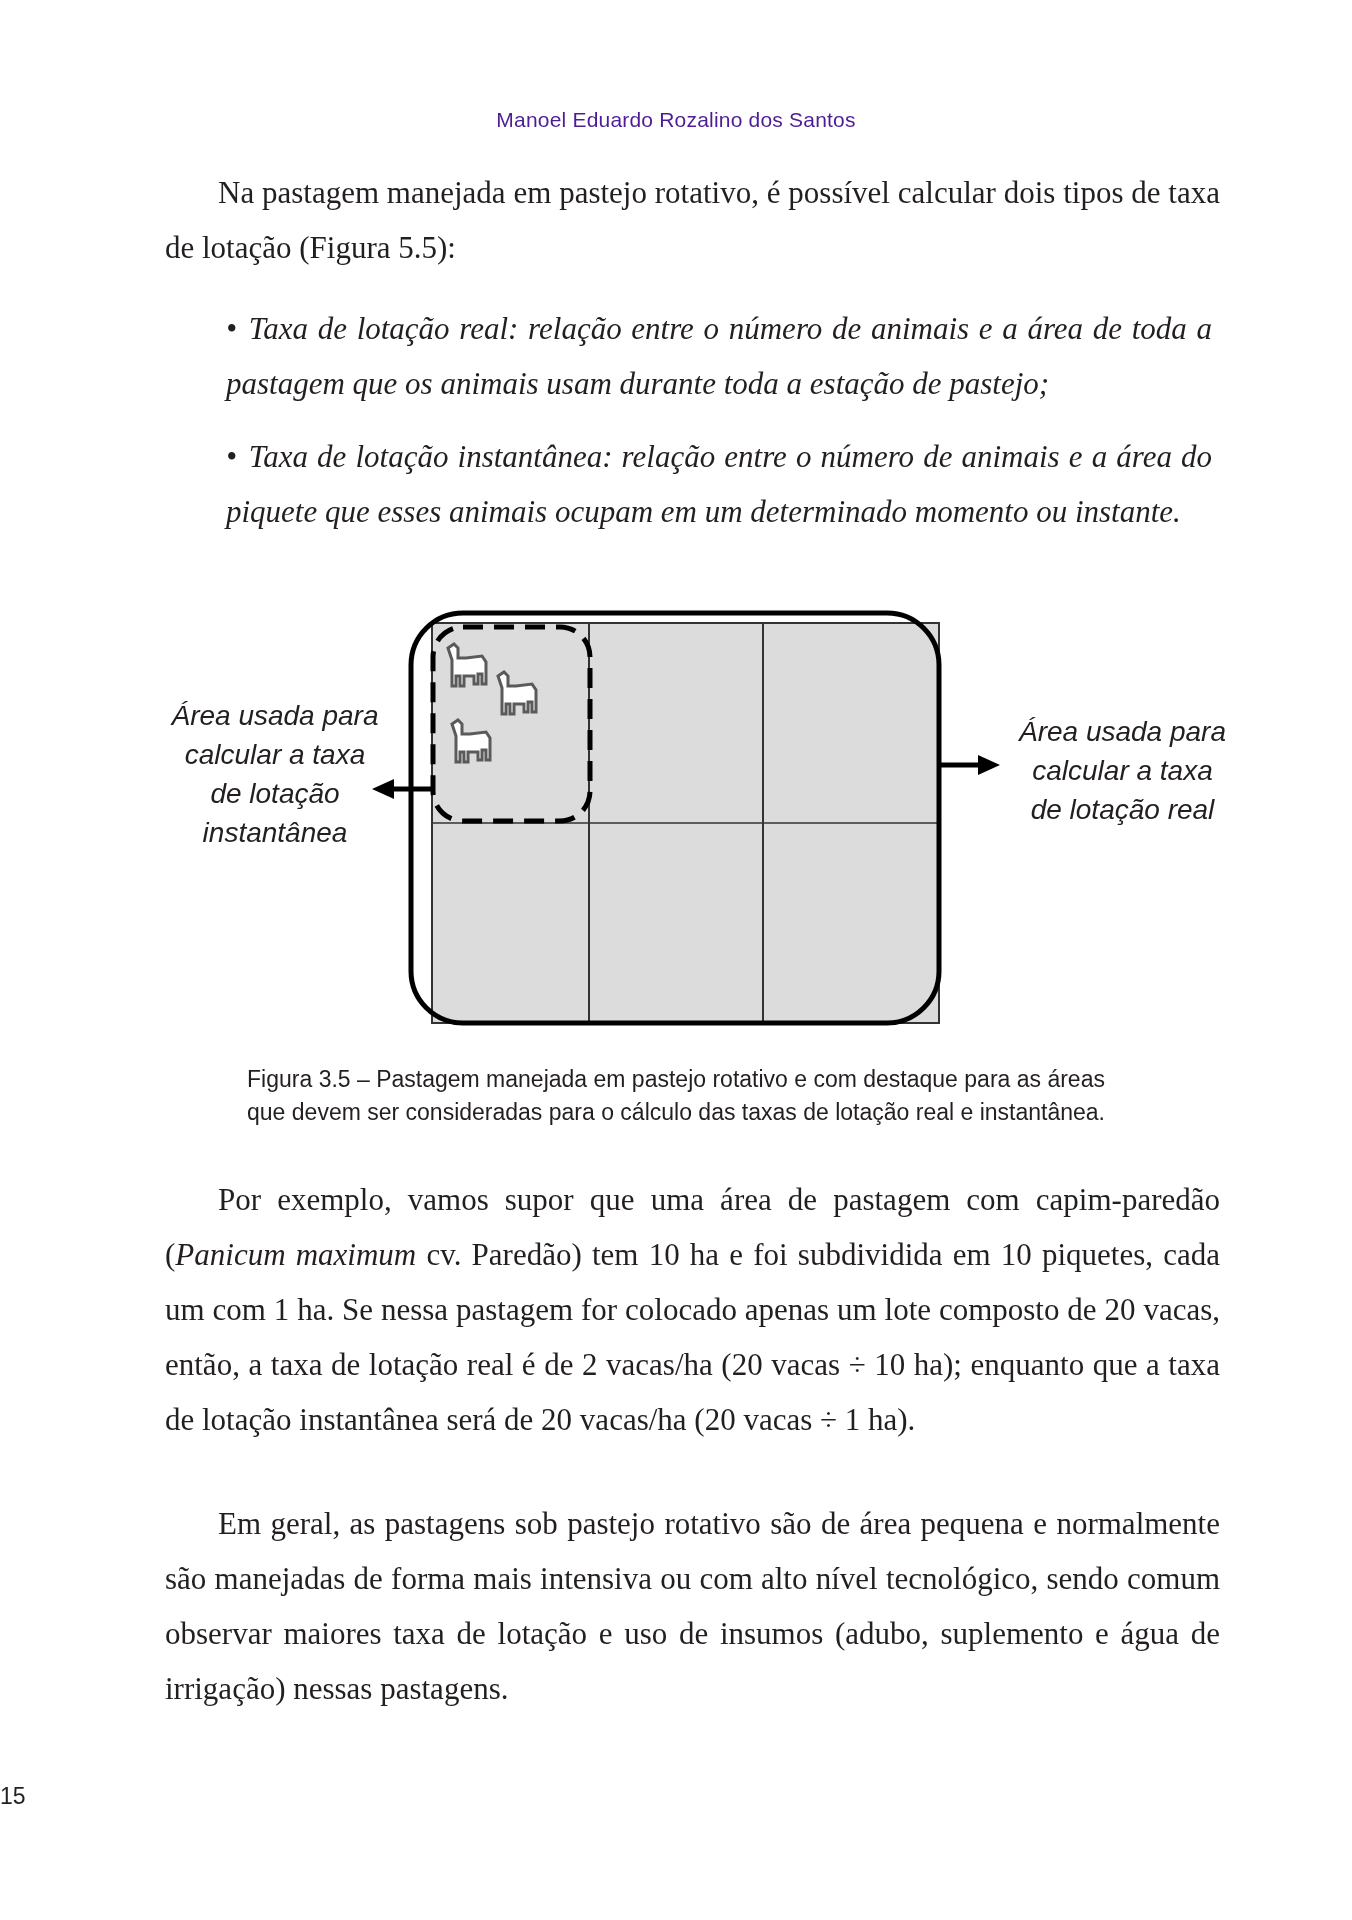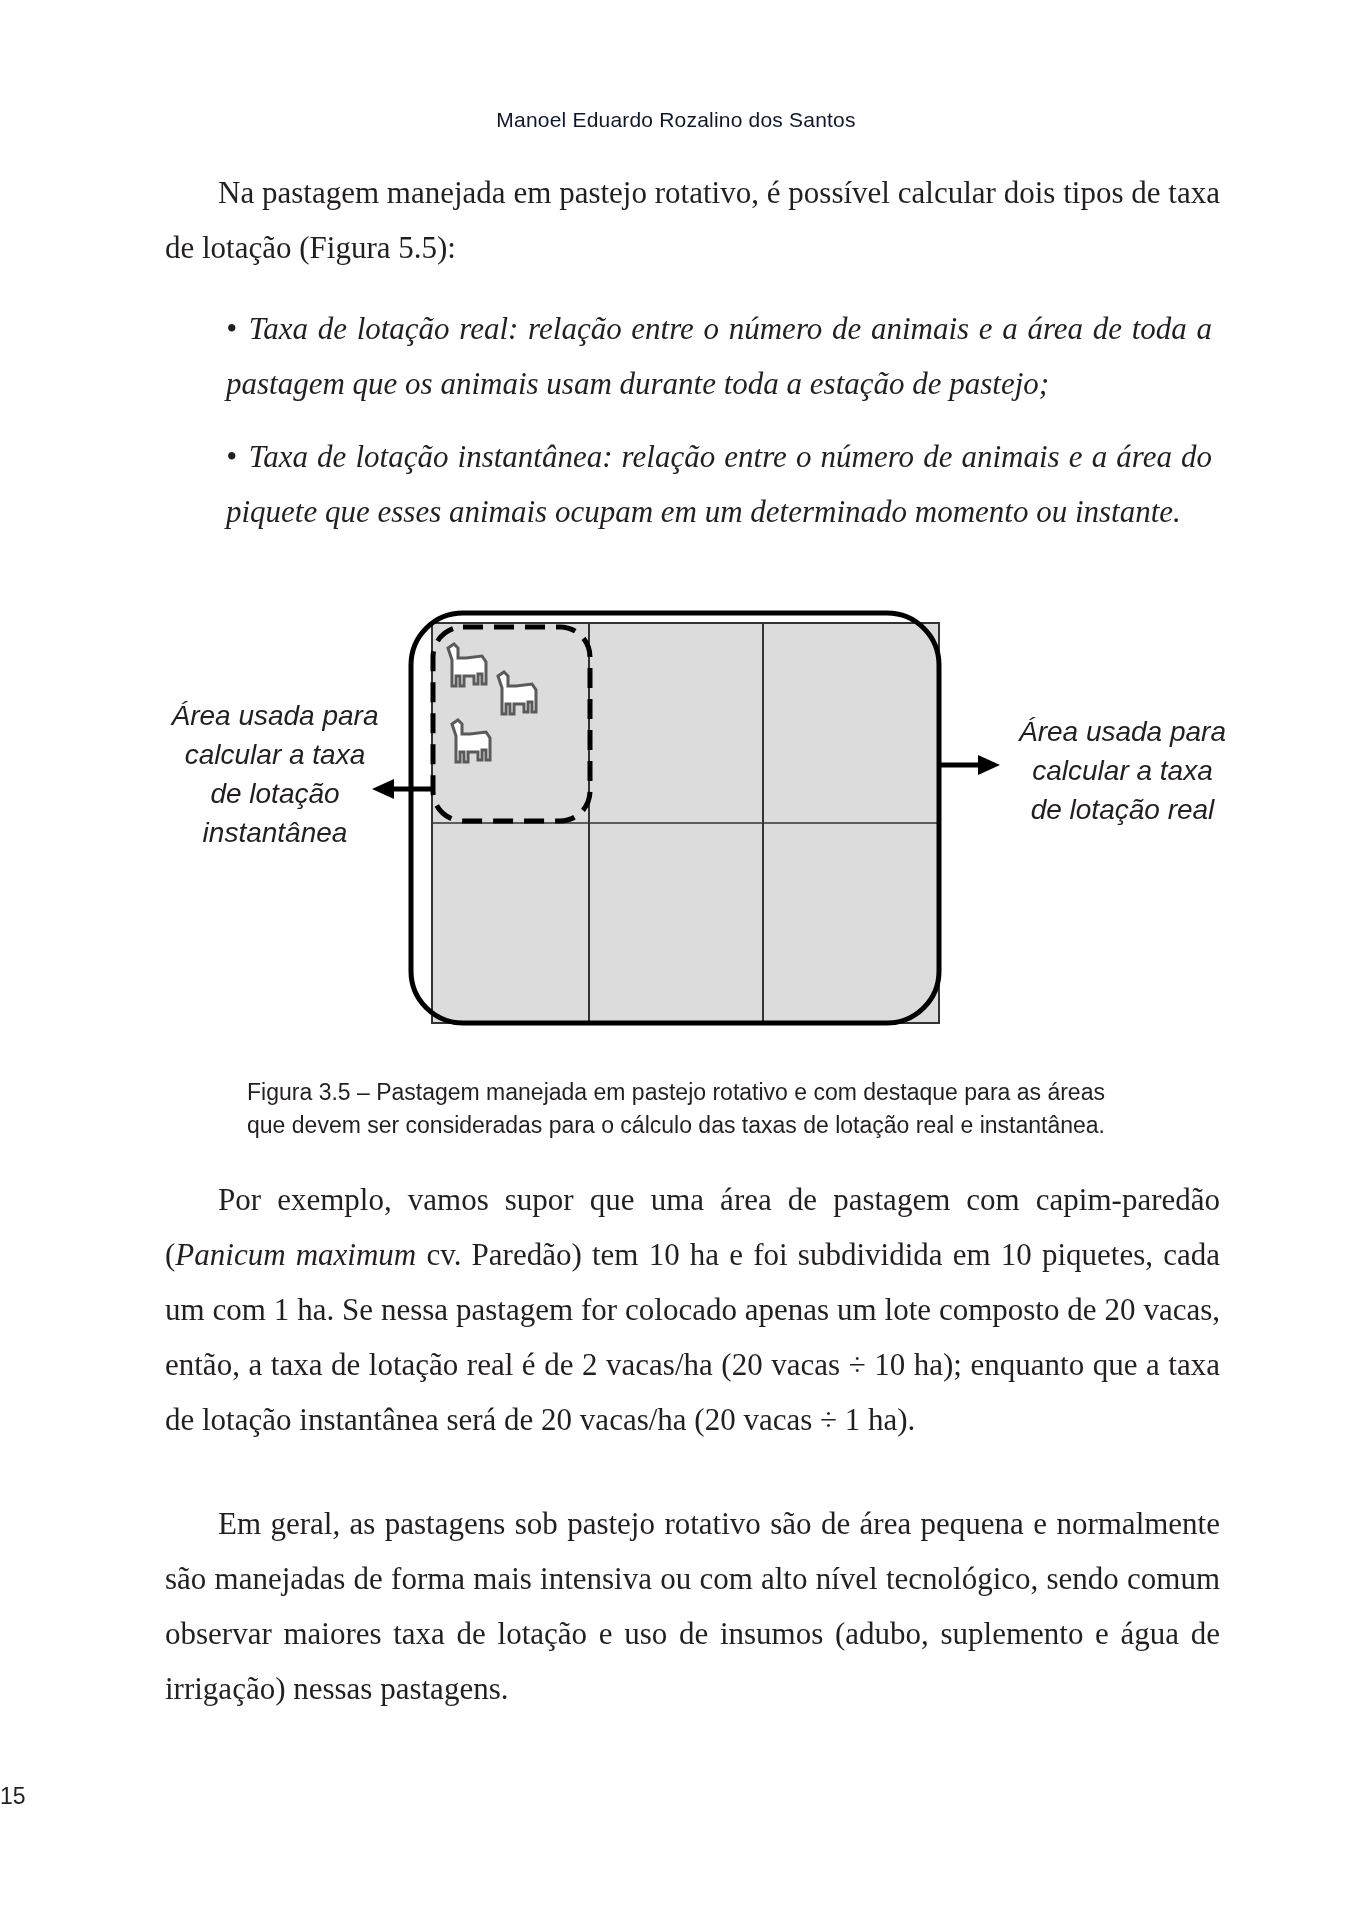--- a/index.html
+++ b/index.html
@@ -1,27 +1,27 @@
 <!DOCTYPE html>
 <html><head>
   <meta charset="utf-8">
   <style>
     html, body { margin: 0; padding: 0; background: #ffffff; }
     body { width: 1352px; height: 1920px; position: relative; overflow: hidden; color: #231f20; }
     .header { position: absolute; top: 108px; left: 0; width: 1352px; text-align: center;
-      font-family: "Liberation Sans", sans-serif; font-size: 21px; color: #0f172a; letter-spacing: 0.2px; }
+      font-family: "Liberation Sans", sans-serif; font-size: 21px; color: #4c1d95; letter-spacing: 0.2px; }
     .body-text { position: absolute; left: 165px; width: 1055px;
       font-family: "Liberation Serif", serif; font-size: 31px; line-height: 55px; color: #231f20; }
     .p { margin: 0; text-align: justify; text-align-last: left; }
     .indent { text-indent: 53px; }
     .bullet { margin: 8px; padding-left: 53px; text-align: justify; font-style: italic; }
     .bullet .dot { display: inline-block; margin-right: 12px; }
     .figure { position: absolute; left: 0; top: 600px; width: 1256px; height: 440px; }
     .caption { position: absolute; top: 1063px; left: 0; width: 1352px; text-align: center;
-      font-family: "Liberation Sans", sans-serif; font-size: 23px; line-height: 33px; color: #231f20; margin-top: 13px; }
+      font-family: "Liberation Sans", sans-serif; font-size: 23px; line-height: 33px; color: #231f20; }
     .label { position: absolute; font-family: "Liberation Sans", sans-serif; font-style: italic;
       font-size: 28px; line-height: 39px; text-align: center; color: #231f20; }
     .page-num { position: absolute; top: 1783px; left: 0; width: 1352px; text-align: left;
       font-family: "Liberation Sans", sans-serif; font-size: 23px; color: #231f20; }
   </style>
 </head>
 <body>
 
 <div class="header">Manoel Eduardo Rozalino dos Santos</div>
 

